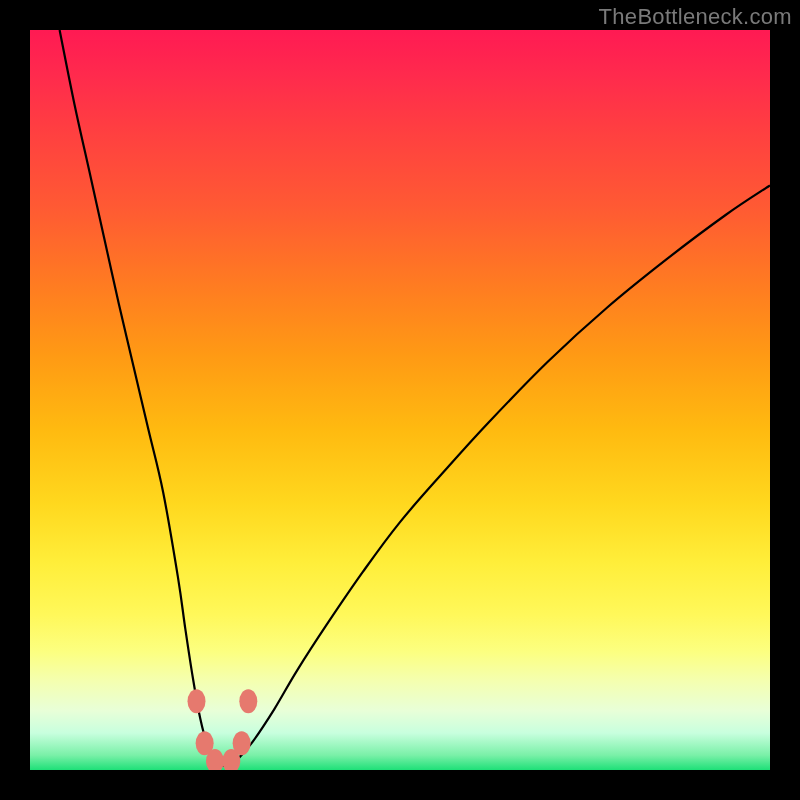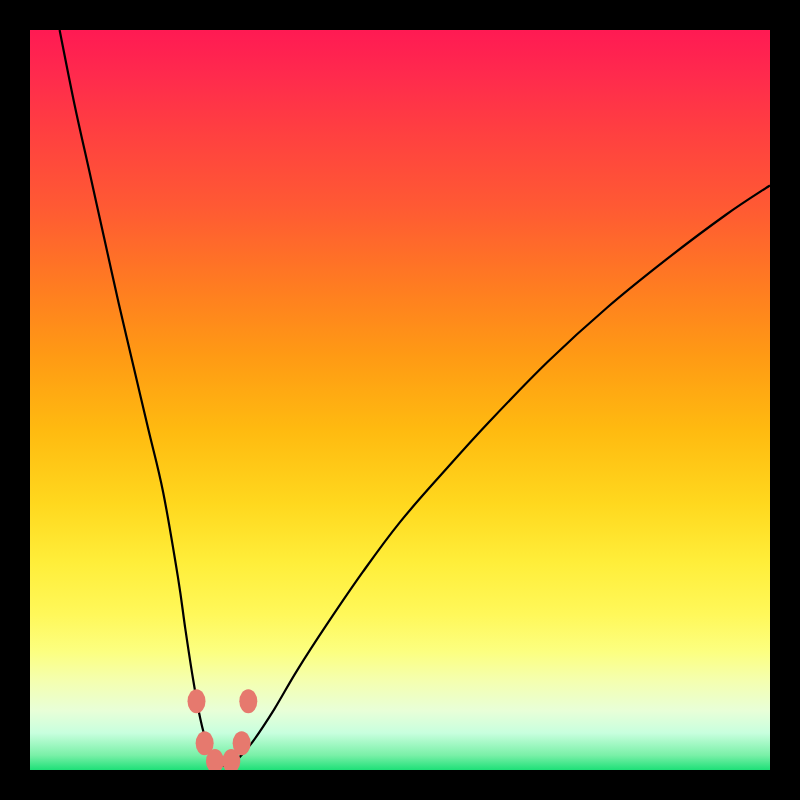--- a/index.html
+++ b/index.html
@@ -61,20 +61,21 @@
   }
   .dot {
     fill: #e6796e;
     stroke: none;
   }
 </style>
 </head>
 <body>
 
 <div class="frame">
+  <div class="watermark">TheBottleneck.com</div>
 
   <div class="plot">
     <svg class="curve" viewBox="0 0 740 740" preserveAspectRatio="none">
       <path id="curve-path" fill="none" stroke="#000" stroke-width="2.2" stroke-linejoin="round" d="M 29.60 0.00 C 32.26 13.32, 39.07 48.69, 44.40 74.00 C 49.73 99.31, 53.87 116.62, 59.20 140.60 C 64.53 164.58, 68.67 183.22, 74.00 207.20 C 79.33 231.18, 83.47 250.49, 88.80 273.80 C 94.13 297.11, 98.27 314.06, 103.60 336.70 C 108.93 359.34, 113.07 376.96, 118.40 399.60 C 123.73 422.24, 127.87 435.86, 133.20 462.50 C 138.53 489.14, 144.00 522.96, 148.00 547.60 C 152.00 572.24, 152.74 581.42, 155.40 599.40 C 158.06 617.38, 160.14 631.52, 162.80 647.50 C 165.46 663.48, 167.54 675.95, 170.20 688.20 C 172.86 700.45, 174.94 708.12, 177.60 715.58 C 180.26 723.04, 182.34 726.04, 185.00 729.64 C 187.66 733.24, 189.74 734.49, 192.40 735.56 C 195.06 736.63, 197.14 736.63, 199.80 735.56 C 202.46 734.49, 203.20 733.77, 207.20 729.64 C 211.20 725.51, 215.34 721.68, 222.00 712.62 C 228.66 703.56, 236.21 692.11, 244.20 679.32 C 252.19 666.53, 257.08 656.63, 266.40 641.58 C 275.72 626.53, 284.01 613.68, 296.00 595.70 C 307.99 577.72, 319.68 560.33, 333.00 541.68 C 346.32 523.03, 355.35 510.22, 370.00 492.10 C 384.65 473.98, 398.42 459.02, 414.40 441.04 C 430.38 423.06, 440.15 411.91, 458.80 392.20 C 477.45 372.49, 496.69 352.17, 518.00 331.52 C 539.31 310.87, 555.89 295.88, 577.20 277.50 C 598.51 259.12, 615.09 246.05, 636.40 229.40 C 657.71 212.75, 676.95 198.32, 695.60 185.00 C 714.25 171.68, 732.01 160.73, 740.00 155.40"></path>
       <g id="markers">
           <ellipse class="dot" cx="166.50" cy="671.18" rx="9" ry="12"></ellipse>
           <ellipse class="dot" cx="174.64" cy="713.36" rx="9" ry="12"></ellipse>
           <ellipse class="dot" cx="185.00" cy="731.12" rx="9" ry="12"></ellipse>
           <ellipse class="dot" cx="201.28" cy="731.12" rx="9" ry="12"></ellipse>
           <ellipse class="dot" cx="211.64" cy="713.36" rx="9" ry="12"></ellipse>

